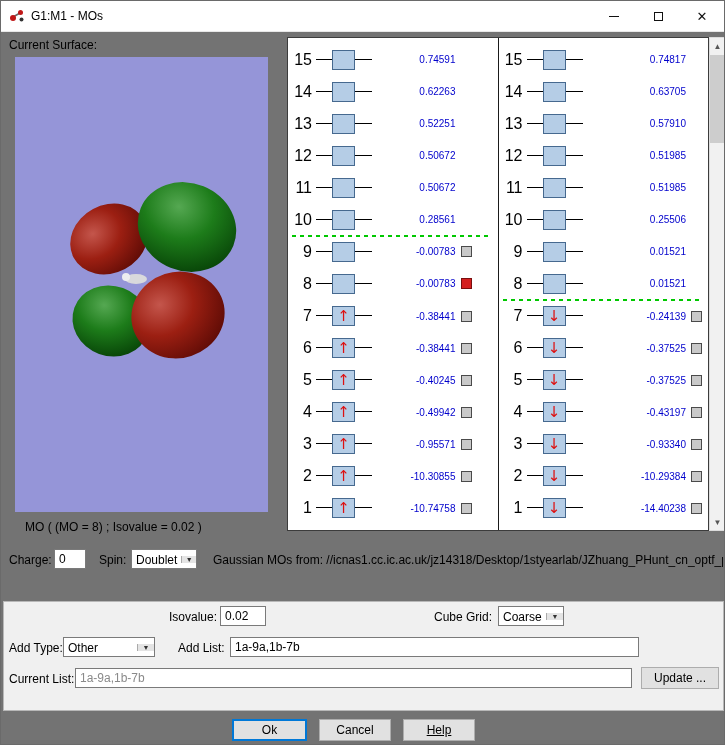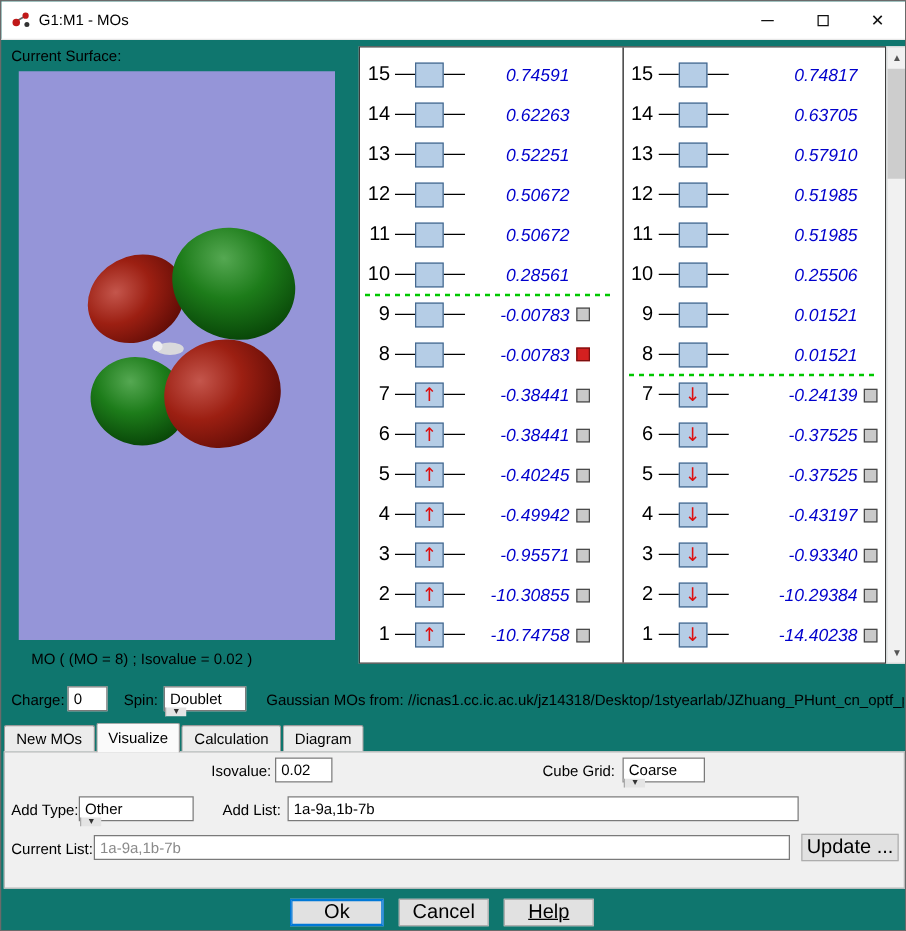--- a/index.html
+++ b/index.html
@@ -1,17 +1,17 @@
 <!DOCTYPE html>
 <html style="--energy-text: #0000cc; --arrow-red: #dd1111; --zero-line: #00c800; --checkbox-red: #d42020; --viewport-bg: #9595d8; --lobe-red: #8b1410; --lobe-green: #1b6b1b;"><head>
 <meta charset="utf-8">
 <style>
   html,body{margin:0;padding:0;background:#d8d8d8;}
   *{font-family:"Liberation Sans",sans-serif;}
-  .window{position:relative;width:725px;height:745px;background:#0f766e;border:1px solid #6a6a6a;box-sizing:border-box;overflow:hidden;font-size:12px;color:#000;}
+  .window{position:relative;width:725px;height:745px;background:#737373;border:1px solid #6a6a6a;box-sizing:border-box;overflow:hidden;font-size:12px;color:#000;}
   
   .titlebar{position:absolute;left:0;top:0;right:0;height:30px;background:#ffffff;display:flex;align-items:center;border-bottom:1px solid #e8e8e8;}
   .app-icon{width:16px;height:16px;margin:0 6px 0 8px;flex:none;}
   .title{font-size:12px;color:#000;}
   .win-controls{margin-left:auto;display:flex;height:100%;}
   .wbtn{width:44px;height:100%;display:flex;align-items:center;justify-content:center;}
   .glyph-min{width:10px;height:1px;background:#111;display:block;}
   .glyph-max{width:9px;height:9px;border:1px solid #111;display:block;box-sizing:border-box;}
   .glyph-close{font-size:13px;color:#111;line-height:1;}
   
@@ -21,48 +21,48 @@
   
   .mo-panel{position:absolute;left:286px;top:36px;width:422px;height:494px;background:#fff;border:1px solid #3c3c3c;box-sizing:border-box;display:flex;}
   .mo-col{flex:1;display:flex;flex-direction:column;justify-content:space-between;padding:6px 0;box-sizing:border-box;position:relative;}
   .mo-col.col-b{border-left:1px solid #1a1a1a;}
   .mo-row{height:31px;display:flex;align-items:center;position:relative;}
   .mo-num{width:24px;text-align:right;font-size:16px;flex:none;}
   .level{flex:none;width:56px;height:20px;position:relative;margin-left:4px;}
   .level::before{content:"";position:absolute;left:0;right:0;top:9px;height:0;border-top:1px solid #000;}
   .mo-box{position:absolute;left:16px;top:0;width:23px;height:20px;background:#b5cde6;border:1px solid #46698f;box-sizing:border-box;display:flex;align-items:center;justify-content:center;}
   .arrow{color:var(--arrow-red,#dd1111);font-size:15px;line-height:1;font-family:"DejaVu Sans",sans-serif;}
-  .mo-energy{flex:1;text-align:right;color:var(--energy-text,#0000cc);font-size:14px;font-style:italic;}
+  .mo-energy{flex:1;text-align:right;color:var(--energy-text,#0000cc);font-size:10px;}
   .cbslot{flex:none;width:13px;height:11px;margin-left:5px;}
   .col-a .cbslot{margin-right:24px;}
   .col-b .cbslot{margin-right:4px;}
   .cb{display:block;width:11px;height:11px;box-sizing:border-box;border:1px solid #4a4a4a;background:#c9c9c9;}
   .cb.red{background:var(--checkbox-red,#d42020);border-color:#7a0f0f;}
   .zero-line{position:absolute;left:4px;right:8px;bottom:-2px;height:2px;background:repeating-linear-gradient(90deg,var(--zero-line,#00c800) 0 4px,transparent 4px 8px);}
   
   .scrollbar{position:absolute;left:708px;top:36px;width:17px;height:494px;background:#f1f1f1;border:1px solid #dcdcdc;box-sizing:border-box;}
   .scroll-btn{position:absolute;left:0;width:15px;height:16px;display:flex;align-items:center;justify-content:center;font-size:8px;color:#555;}
   .scroll-btn.up{top:0;}
   .scroll-btn.down{bottom:0;}
   .scroll-thumb{position:absolute;left:0;top:17px;width:15px;height:88px;background:#cdcdcd;}
   
   .flabel{position:absolute;font-size:12px;white-space:nowrap;}
   .tinput{position:absolute;height:20px;box-sizing:border-box;border:1px solid #7a7a7a;background:#fff;font-size:12px;font-family:"Liberation Sans",sans-serif;padding:1px 4px;color:#000;}
   .tinput.gray{color:#8a8a8a;}
-  .combo{position:absolute;height:20px;box-sizing:border-box;border:1px solid #7a7a7a;background:#fff;display:flex;align-items:flex-start;flex-direction:column;}
+  .combo{position:absolute;height:20px;box-sizing:border-box;border:1px solid #7a7a7a;background:#fff;display:flex;align-items:center;}
   .combo .val{flex:1;padding:2px 4px 0;font-size:12px;}
   .combo .drop{width:16px;background:#e4e4e4;border-left:1px solid #aaa;display:flex;align-items:center;justify-content:center;font-size:7px;color:#333;}
   .source-text{position:absolute;left:212px;top:552px;right:1px;white-space:nowrap;overflow:hidden;}
   
   .tabbar{position:absolute;left:2px;top:579px;height:21px;display:flex;align-items:flex-end;z-index:2;}
   .tab{height:17px;padding:1px 9px 2px;border:1px solid #9a9a9a;border-bottom:none;background:#ececec;font-size:12px;display:flex;align-items:center;margin-right:1px;border-radius:2px 2px 0 0;box-sizing:content-box;}
   .tab.active{height:20px;background:#fafafa;position:relative;margin-bottom:-1px;z-index:3;}
   .tab-panel{position:absolute;left:2px;top:600px;width:721px;height:110px;border:1px solid #b8b8b8;background:#f0f0f0;box-sizing:border-box;}
   
-  .btn{position:absolute;height:22px;background:#e1e1e1;border:1px solid #adadad;font-size:16px;display:flex;align-items:center;justify-content:center;box-sizing:border-box;}
+  .btn{position:absolute;height:22px;background:#e1e1e1;border:1px solid #adadad;font-size:12px;display:flex;align-items:center;justify-content:center;box-sizing:border-box;}
   .btn.default{border:1px solid #0078d7;box-shadow:inset 0 0 0 1px #0078d7;}
 </style>
 </head>
 <body>
 
 <div class="window">
 
   <div class="titlebar">
     <span class="app-icon">
       <svg width="16" height="16" viewBox="0 0 16 16">
@@ -430,34 +430,20 @@
 
   <div class="flabel" style="left:8px;top:552px;">Charge:</div>
   <input class="tinput" style="left: 53px; top: 548px; width: 32px;" value="0">
   <div class="flabel" style="left:98px;top:552px;">Spin:</div>
   <div class="combo" style="left:130px;top:548px;width:66px;">
     <span class="val">Doublet</span>
     <span class="drop">▼</span>
   </div>
   <div class="source-text">Gaussian MOs from:  //icnas1.cc.ic.ac.uk/jz14318/Desktop/1styearlab/JZhuang_PHunt_cn_optf_p</div>
 
-  <div class="tabbar">
-    <div class="tab">
-        <span>New MOs</span>
-      </div>
-    <div class="tab active">
-        <span>Visualize</span>
-      </div>
-    <div class="tab">
-        <span>Calculation</span>
-      </div>
-    <div class="tab">
-        <span>Diagram</span>
-      </div>
-  </div>
 
   <div class="tab-panel"></div>
 
   <div class="flabel" style="left:168px;top:609px;">Isovalue:</div>
   <input class="tinput" style="left: 219px; top: 605px; width: 46px;" value="0.02">
   <div class="flabel" style="left:433px;top:609px;">Cube Grid:</div>
   <div class="combo" style="left:497px;top:605px;width:66px;">
     <span class="val">Coarse</span>
     <span class="drop">▼</span>
   </div>

